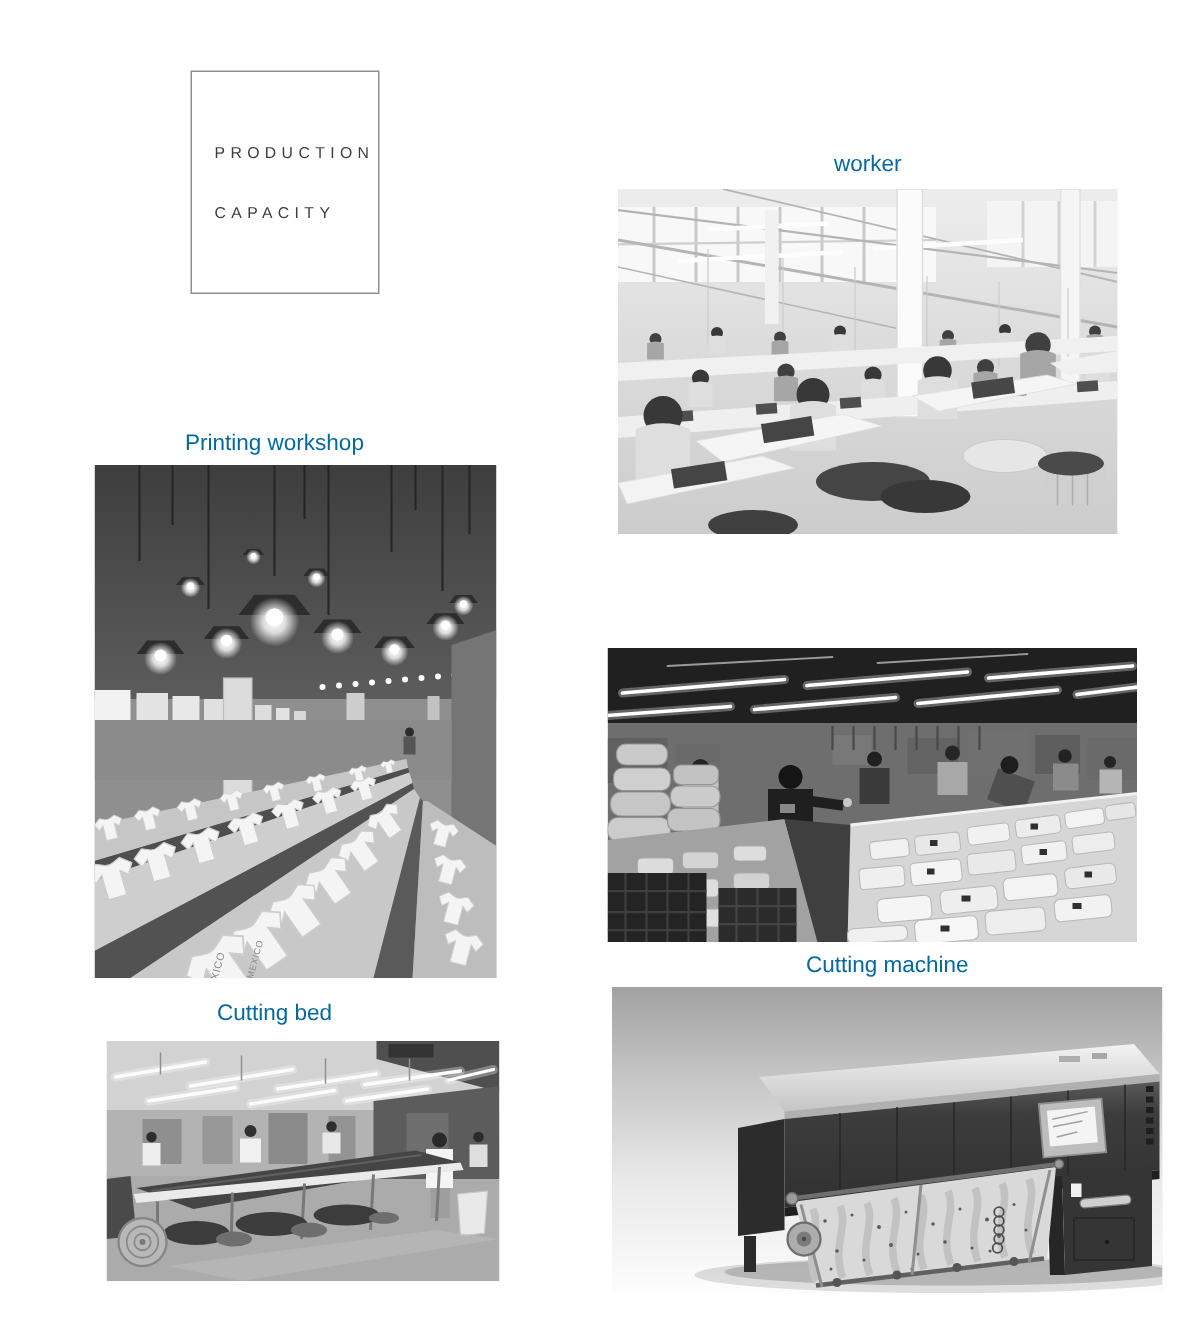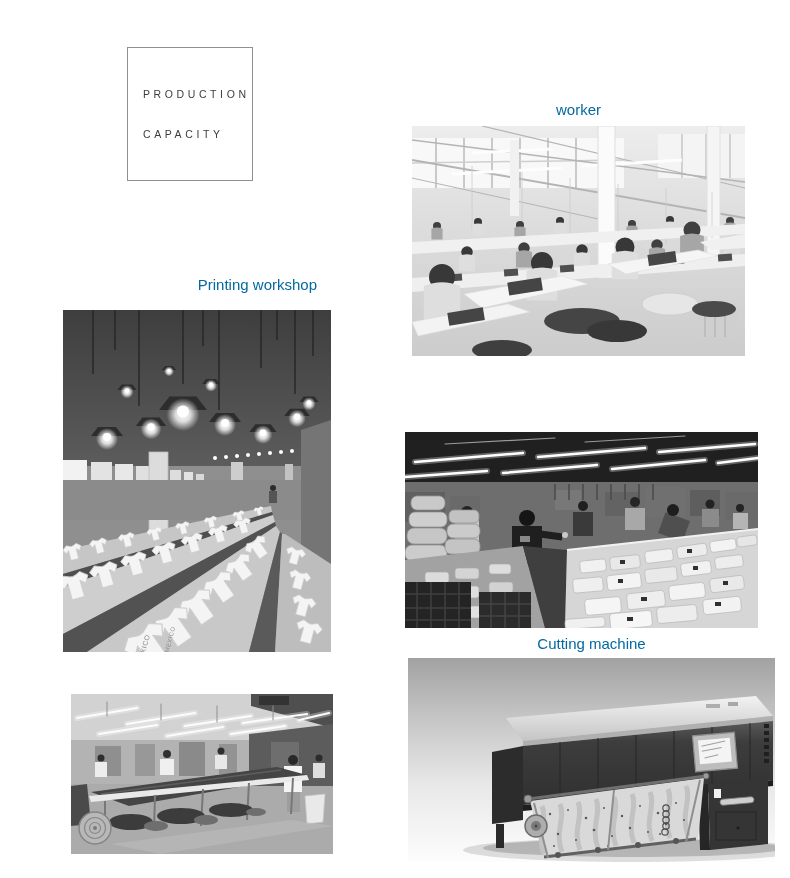--- a/index.html
+++ b/index.html
@@ -1,18 +1,18 @@
 <!DOCTYPE html>
 <html><head>
 <meta charset="utf-8">
 <style>
   html,body{margin:0;padding:0;}
   body{width:790px;height:878px;background:#ffffff;font-family:"Liberation Sans",sans-serif;position:relative;overflow:hidden;}
   .canvas{position:absolute;left:0;top:0;width:790px;height:878px;background:#ffffff;}
-  .cap-box{position:absolute;left:127px;top:47px;width:126px;height:134px;border:1px solid #909090;box-sizing:border-box;display:flex;flex-direction:column;justify-content:center;padding-left:15px;gap:28px;background:#ffffff;}
+  .cap-box{position:absolute;left:127px;top:47px;width:126px;height:149px;border:1px solid #909090;box-sizing:border-box;display:flex;flex-direction:column;justify-content:center;padding-left:15px;gap:28px;background:#ffffff;}
   .cap-line{font-size:10.5px;letter-spacing:3.6px;color:#3c3c3c;}
   .photo-label{position:absolute;font-size:15px;color:#0369a1;text-align:center;white-space:nowrap;}
   .photo{position:absolute;overflow:hidden;background:#eeeeee;}
   .photo svg{display:block;width:100%;height:100%;}
 </style>
 </head>
 <body>
 
 <div class="canvas">
 
@@ -132,21 +132,21 @@
             <line x1="293" y1="185" x2="293" y2="211"></line>
             <line x1="303" y1="185" x2="303" y2="211"></line>
             <line x1="313" y1="185" x2="313" y2="211"></line>
           </g>
         <ellipse cx="302" cy="183" rx="22" ry="8" fill="#4a4a4a"></ellipse>
         <ellipse cx="90" cy="224" rx="30" ry="10" fill="#3f3f3f"></ellipse>
       </g>
     </svg>
   </div>
 
-  <div class="photo-label" style="left:49px;top:276px;width:268px;text-align:right;">Printing workshop</div>
+  <div class="photo-label" style="left:49px;top:287px;width:268px;">Printing workshop</div>
   <div class="photo" style="left:63px;top:310px;width:268px;height:342px;">
     <svg viewBox="0 0 268 342">
       <defs>
         <linearGradient id="pw-ceil" x1="0" y1="0" x2="0" y2="1">
           <stop offset="0" stop-color="#3e3e3e"></stop>
             <stop offset="1" stop-color="#5c5c5c"></stop>
         </linearGradient>
         <radialGradient id="pw-glow">
           <stop offset="0" stop-color="#ffffff"></stop>
             <stop offset="0.45" stop-color="#ffffff" stop-opacity="0.8"></stop>
@@ -525,20 +525,21 @@
           <circle cx="258" cy="150" r="3.2"></circle>
             <circle cx="258" cy="156" r="3.2"></circle>
             <circle cx="258" cy="162" r="3.2"></circle>
             <circle cx="258" cy="168" r="3.2"></circle>
             <circle cx="257" cy="174" r="3.2"></circle>
         </g>
       </g>
     </svg>
   </div>
 
+  <div class="photo-label" style="left:52px;top:667px;width:262px;">Cutting bed</div>
   <div class="photo" style="left:71px;top:694px;width:262px;height:160px;">
     <svg viewBox="0 0 262 160">
       <rect width="262" height="160" fill="#d2d2d2"></rect>
       <polygon points="0,88 262,64 262,160 0,160" fill="#ababab"></polygon>
       <polygon points="180,0 262,0 262,34 180,12" fill="#4f4f4f"></polygon>
       <rect x="188" y="2" width="30" height="9" fill="#333333"></rect>
       <g stroke-linecap="round">
         <g stroke="#ffffff" stroke-opacity="0.3" stroke-width="6">
           <line x1="6" y1="24" x2="66" y2="14"></line>
             <line x1="56" y1="30" x2="124" y2="19"></line>

